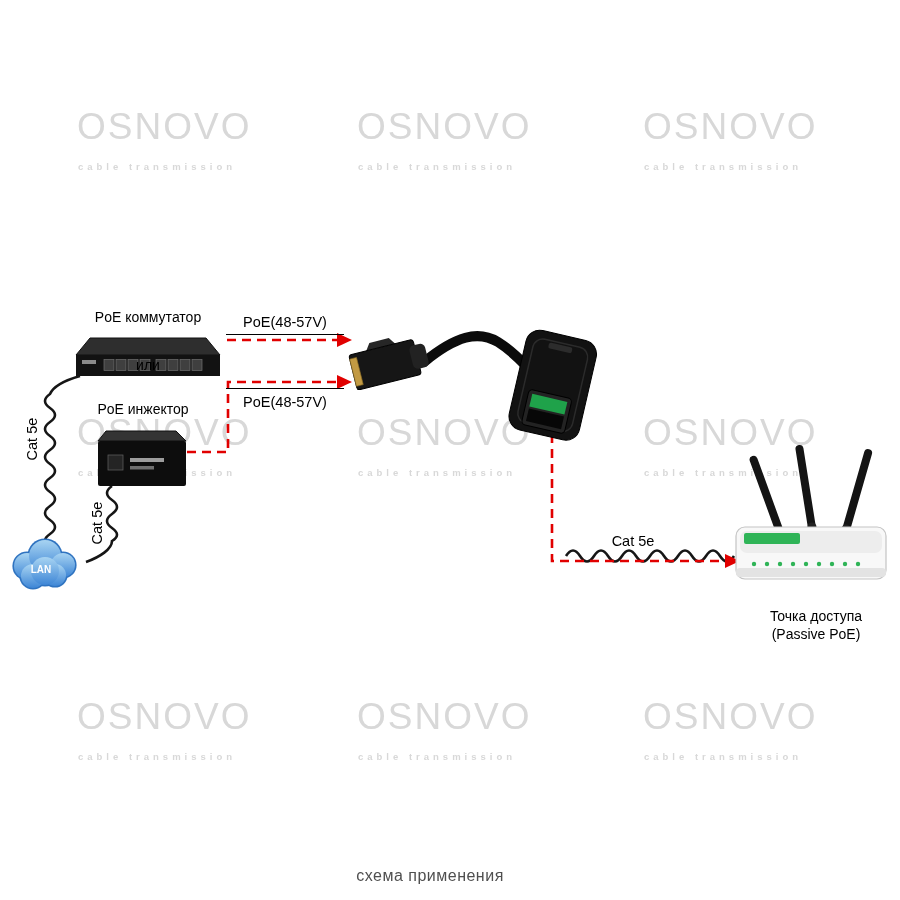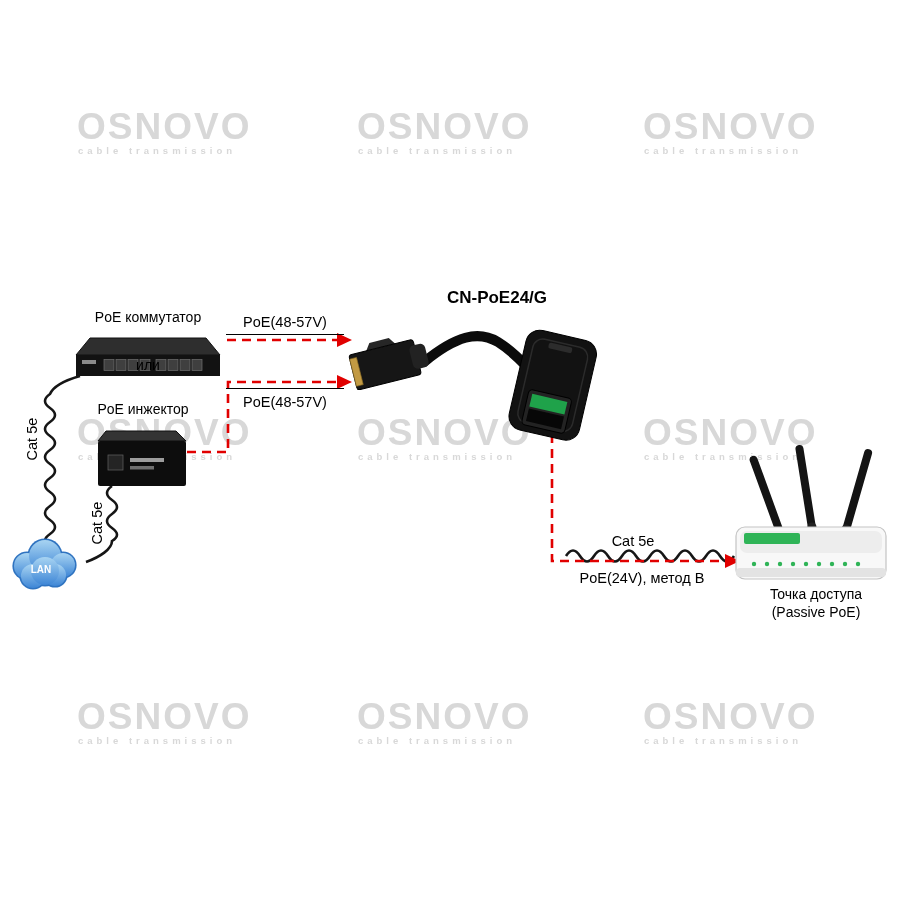--- a/index.html
+++ b/index.html
@@ -1,22 +1,22 @@
 <!DOCTYPE html>
 <html><head>
 <meta charset="utf-8">
 <style>
   * { margin:0; padding:0; box-sizing:border-box; }
   html,body { width:900px; height:900px; background:#ffffff; font-family:"Liberation Sans",sans-serif; }
   .canvas { position:absolute; left:0; top:0; width:900px; height:900px; overflow:hidden; background:#fff; }
 
   
   .wm { position:absolute; width:160px; text-align:center; color:#d8d8d8; user-select:none; z-index:0; }
-  .wm-title { font-size:37px; font-weight:700; letter-spacing:2px; line-height:1; }
-  .wm-sub { font-size:9.5px; font-weight:700; letter-spacing:4px; margin-top:0; white-space:nowrap; }
+  .wm-title { font-size:37px; font-weight:400; letter-spacing:2px; line-height:1; }
+  .wm-sub { font-size:9.5px; font-weight:700; letter-spacing:4px; margin-top:16px; white-space:nowrap; }
 
   svg.diagram { position:absolute; left:0; top:0; z-index:1; }
 
   
   .lbl { position:absolute; font-size:14px; color:#000; text-align:center; line-height:1.25; z-index:2; }
   .arrow-lbl { font-size:14.5px; }
   .u-bottom { border-bottom:1.4px solid #000; padding-bottom:3px; }
   .u-top { border-top:1.4px solid #000; padding-top:4px; }
   .bold-title { font-weight:bold; font-size:17px; }
   .vert { transform:rotate(-90deg); }
@@ -180,26 +180,25 @@
     </g>
   </svg>
 
   <div class="lbl" style="left:73px;top:309px;width:150px">PoE коммутатор</div>
   <div class="lbl" style="left:73px;top:357px;width:150px">или</div>
   <div class="lbl" style="left:68px;top:401px;width:150px">PoE инжектор</div>
 
   <div class="lbl arrow-lbl u-bottom" style="left:226px;top:313px;width:118px">PoE(48-57V)</div>
   <div class="lbl arrow-lbl u-top" style="left:226px;top:388px;width:118px">PoE(48-57V)</div>
 
-  <div class="lbl bold-title" style="left:397px;top:287px;width:200px">CN-PoE24/G</div>
 
   <div class="lbl arrow-lbl vert" style="left:2px;top:430px;width:60px">Cat 5e</div>
   <div class="lbl arrow-lbl vert" style="left:67px;top:514px;width:60px">Cat 5e</div>
 
   <div class="lbl arrow-lbl" style="left:603px;top:532px;width:60px">Cat 5e</div>
-  <div class="lbl arrow-lbl" style="left:552px;top:569px;width:180px">PoE(24V), метод B</div>
-
-  <div class="lbl" style="left:740px;top:586px;width:152px">
+
+  <div class="lbl" style="left:740px;top:608px;width:152px">
     <div>Точка доступа</div>
     <div>(Passive PoE)</div>
   </div>
 
+  <div class="lbl caption" style="left:300px;top:866px;width:260px">схема применения</div>
 </div>
 
 </body></html>

